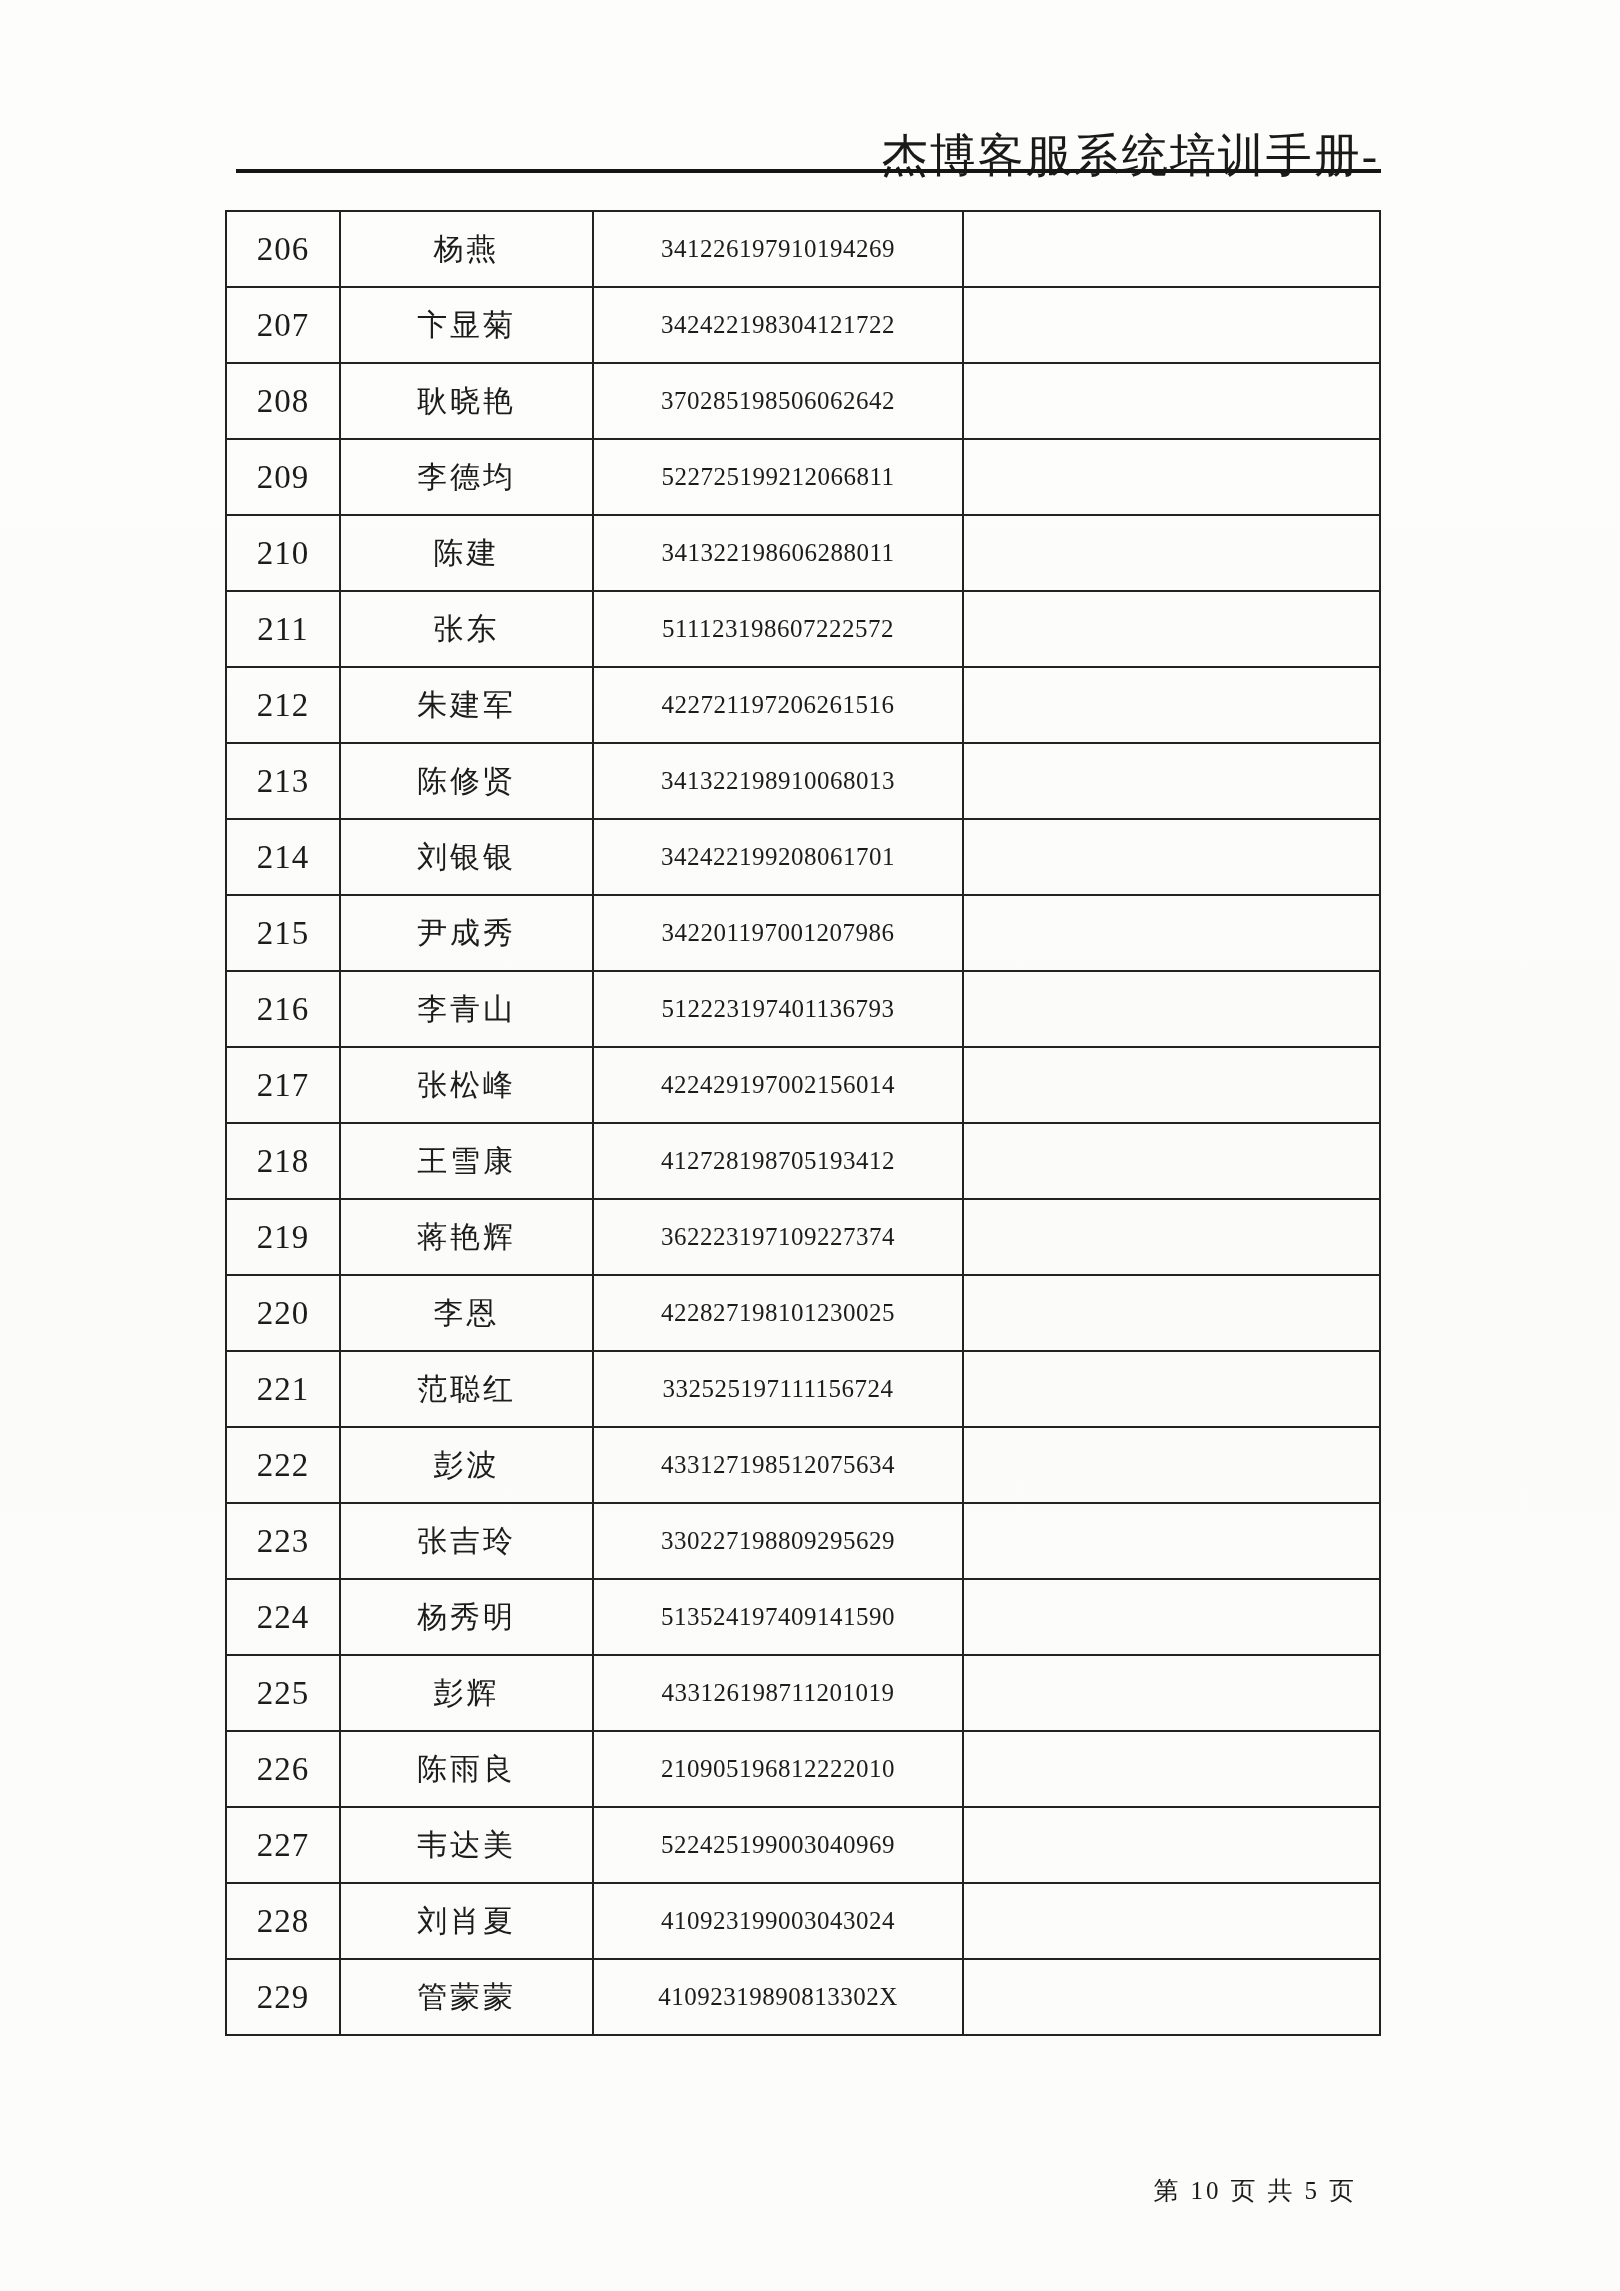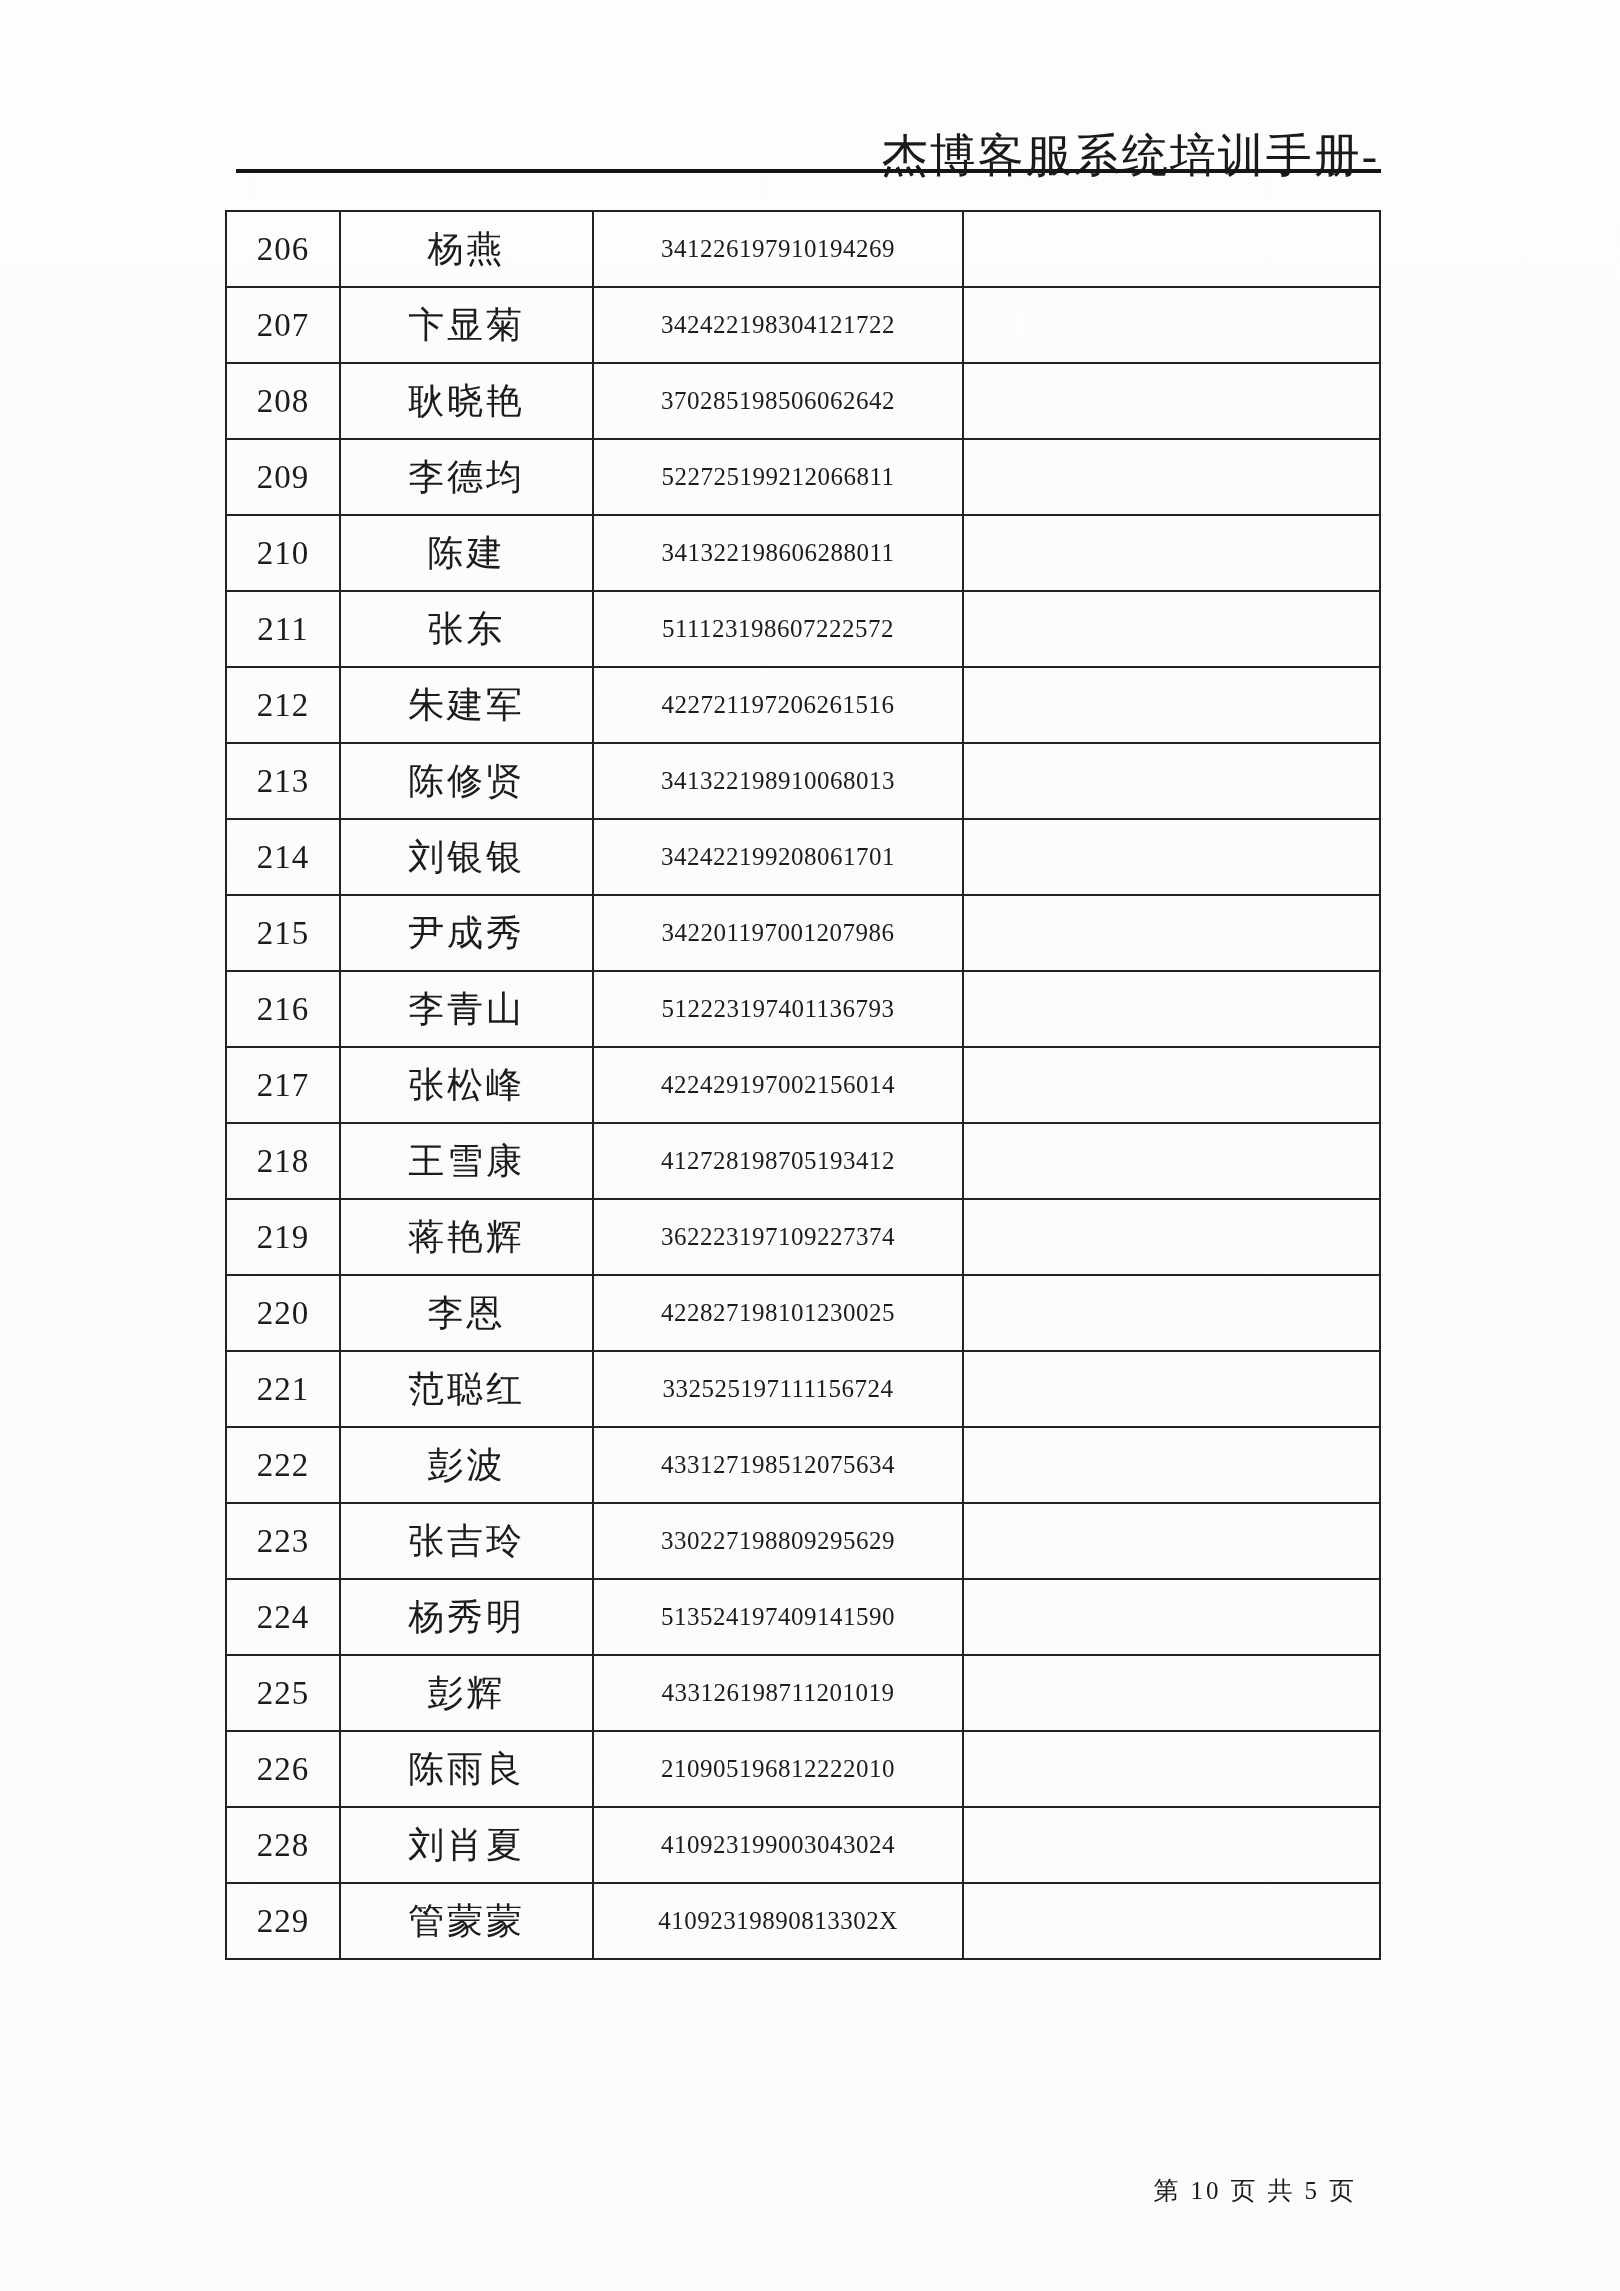--- a/index.html
+++ b/index.html
@@ -50,21 +50,21 @@
     border: 2.9px solid #1b1b1b;
   }
   .roster-table td {
     border: 2px solid #222222;
     height: 76px;
     vertical-align: middle;
     text-align: center;
     overflow: hidden;
   }
   .cell-no    { width: 114px; font-size: 33px; letter-spacing: 1px; }
-  .cell-name  { width: 253px; font-size: 36px; letter-spacing: 2.9px; margin-left: 15px; }
+  .cell-name  { width: 253px; font-size: 30px; letter-spacing: 2.9px; margin-left: 15px; }
   .cell-id    { width: 370px; font-size: 25px; letter-spacing: 0.5px; }
   .cell-empty { width: 417px; }
 
   
   .footer-text {
     position: absolute;
     top: 2174px;
     right: 263px;
     font-size: 25px;
     letter-spacing: 2.9px;
@@ -223,20 +223,26 @@
     <td class="cell-empty"></td>
   </tr>
 
   <tr class="roster-row">
     <td class="cell-no">226</td>
     <td class="cell-name">陈雨良</td>
     <td class="cell-id">210905196812222010</td>
     <td class="cell-empty"></td>
   </tr>
 
+  <tr class="roster-row">
+    <td class="cell-no">227</td>
+    <td class="cell-name">韦达美</td>
+    <td class="cell-id">522425199003040969</td>
+    <td class="cell-empty"></td>
+  </tr>
 
   <tr class="roster-row">
     <td class="cell-no">228</td>
     <td class="cell-name">刘肖夏</td>
     <td class="cell-id">410923199003043024</td>
     <td class="cell-empty"></td>
   </tr>
 
   <tr class="roster-row">
     <td class="cell-no">229</td>

